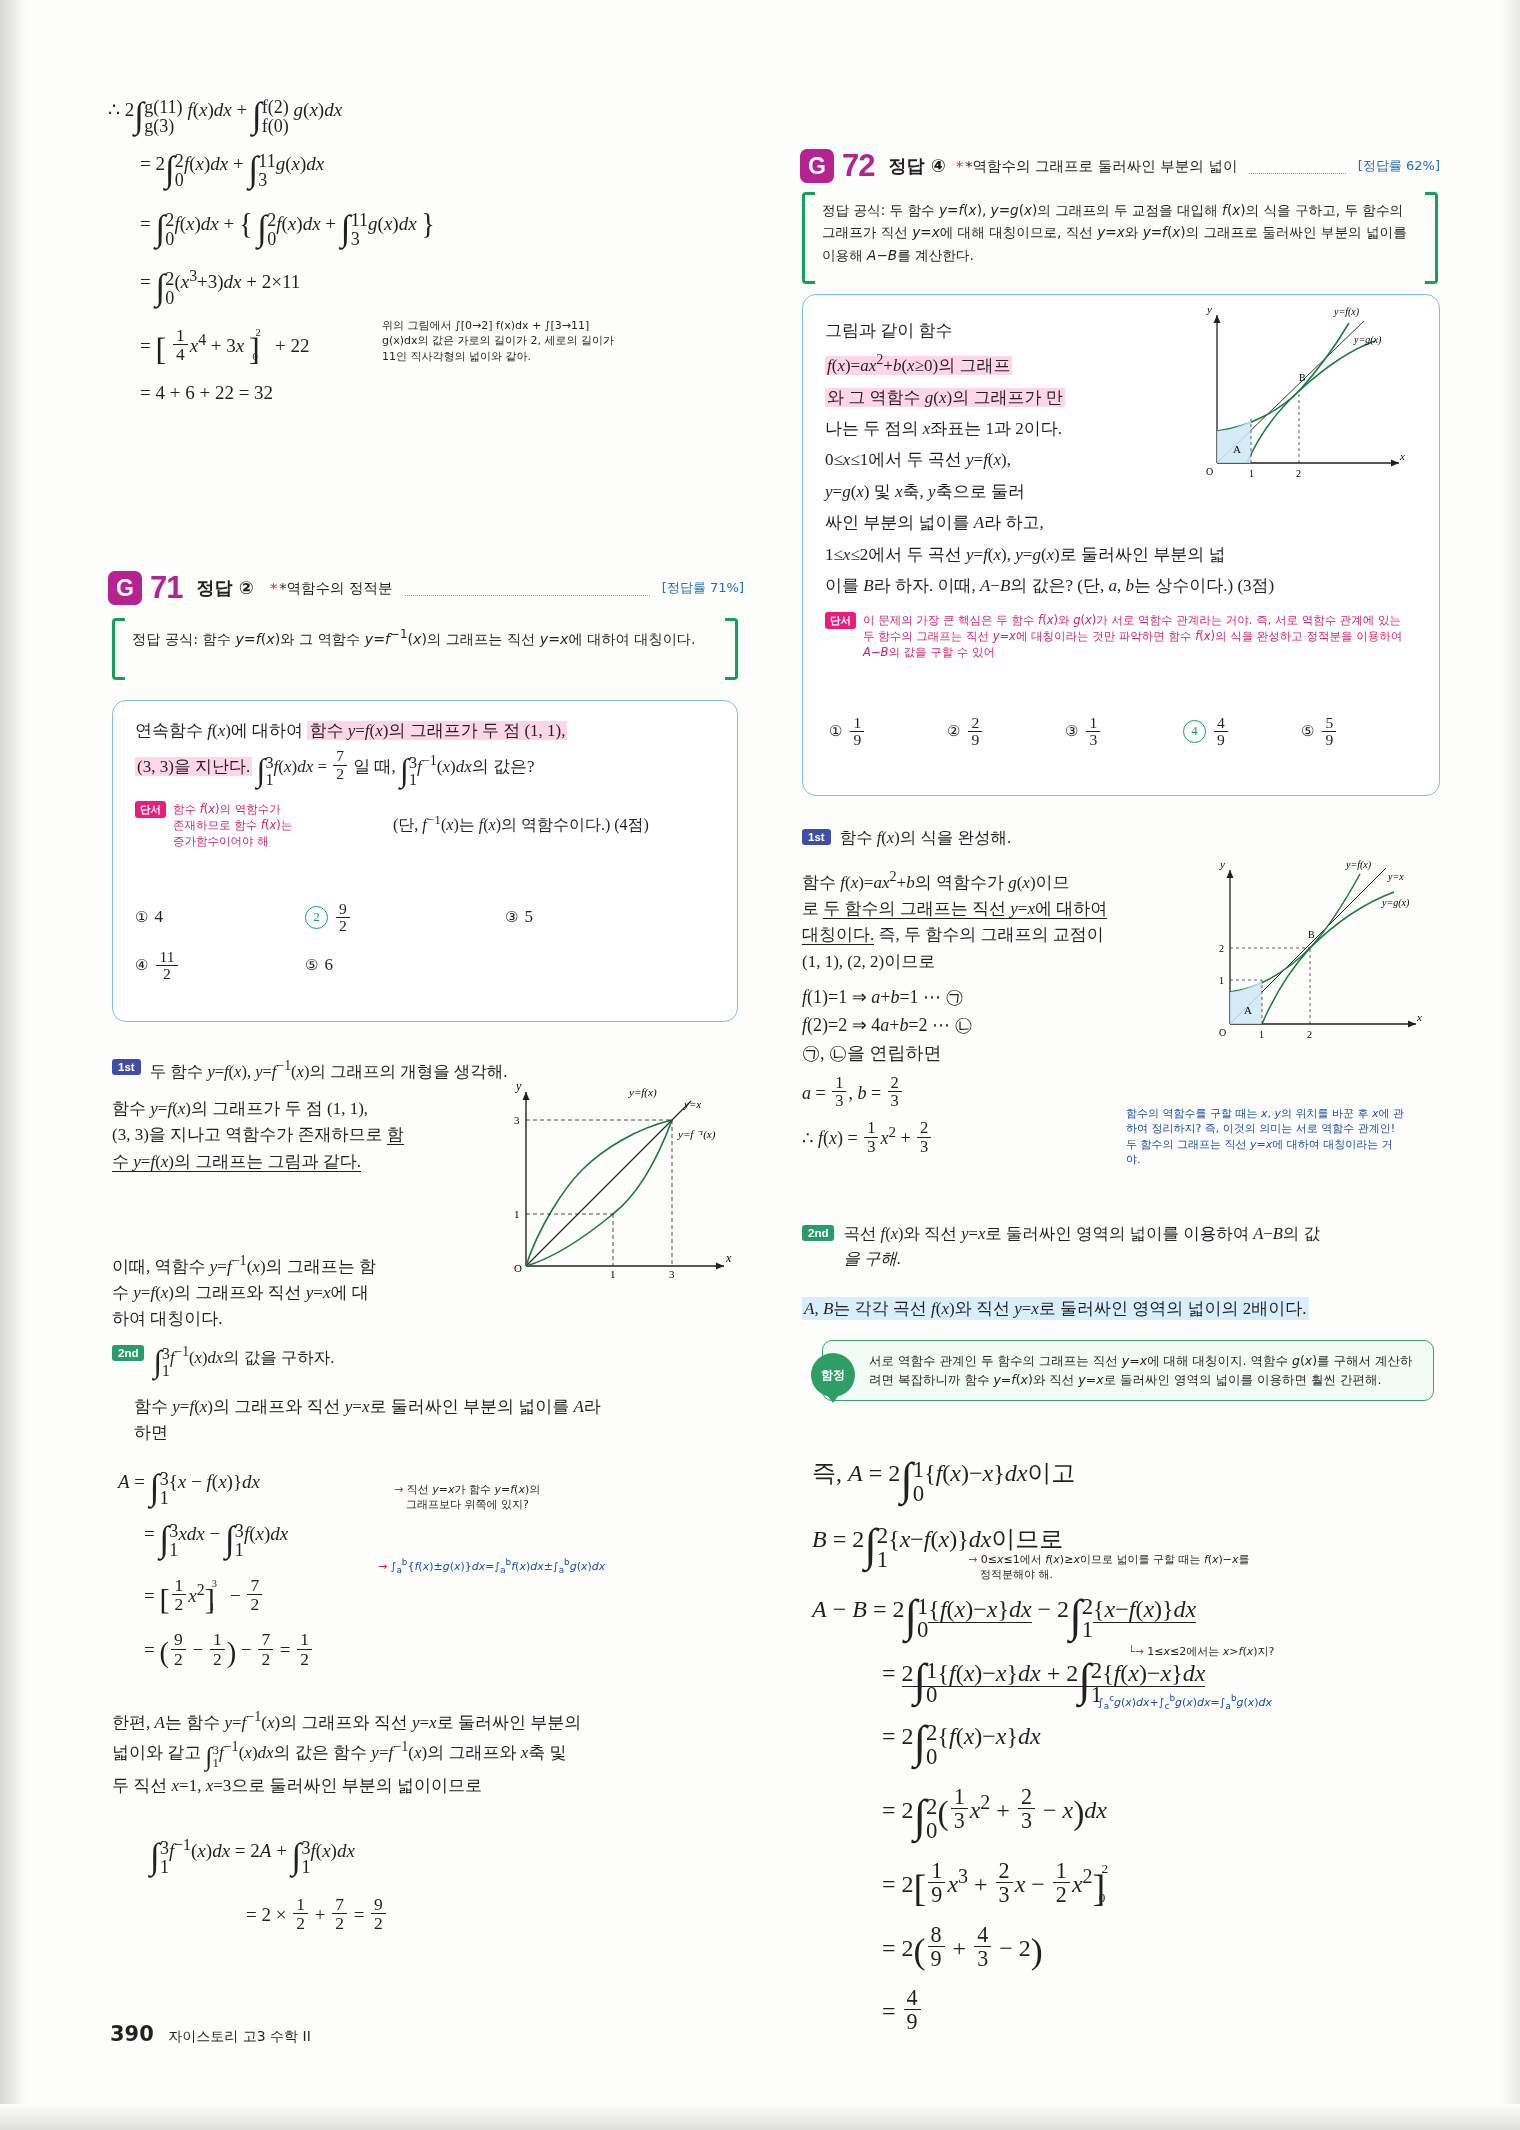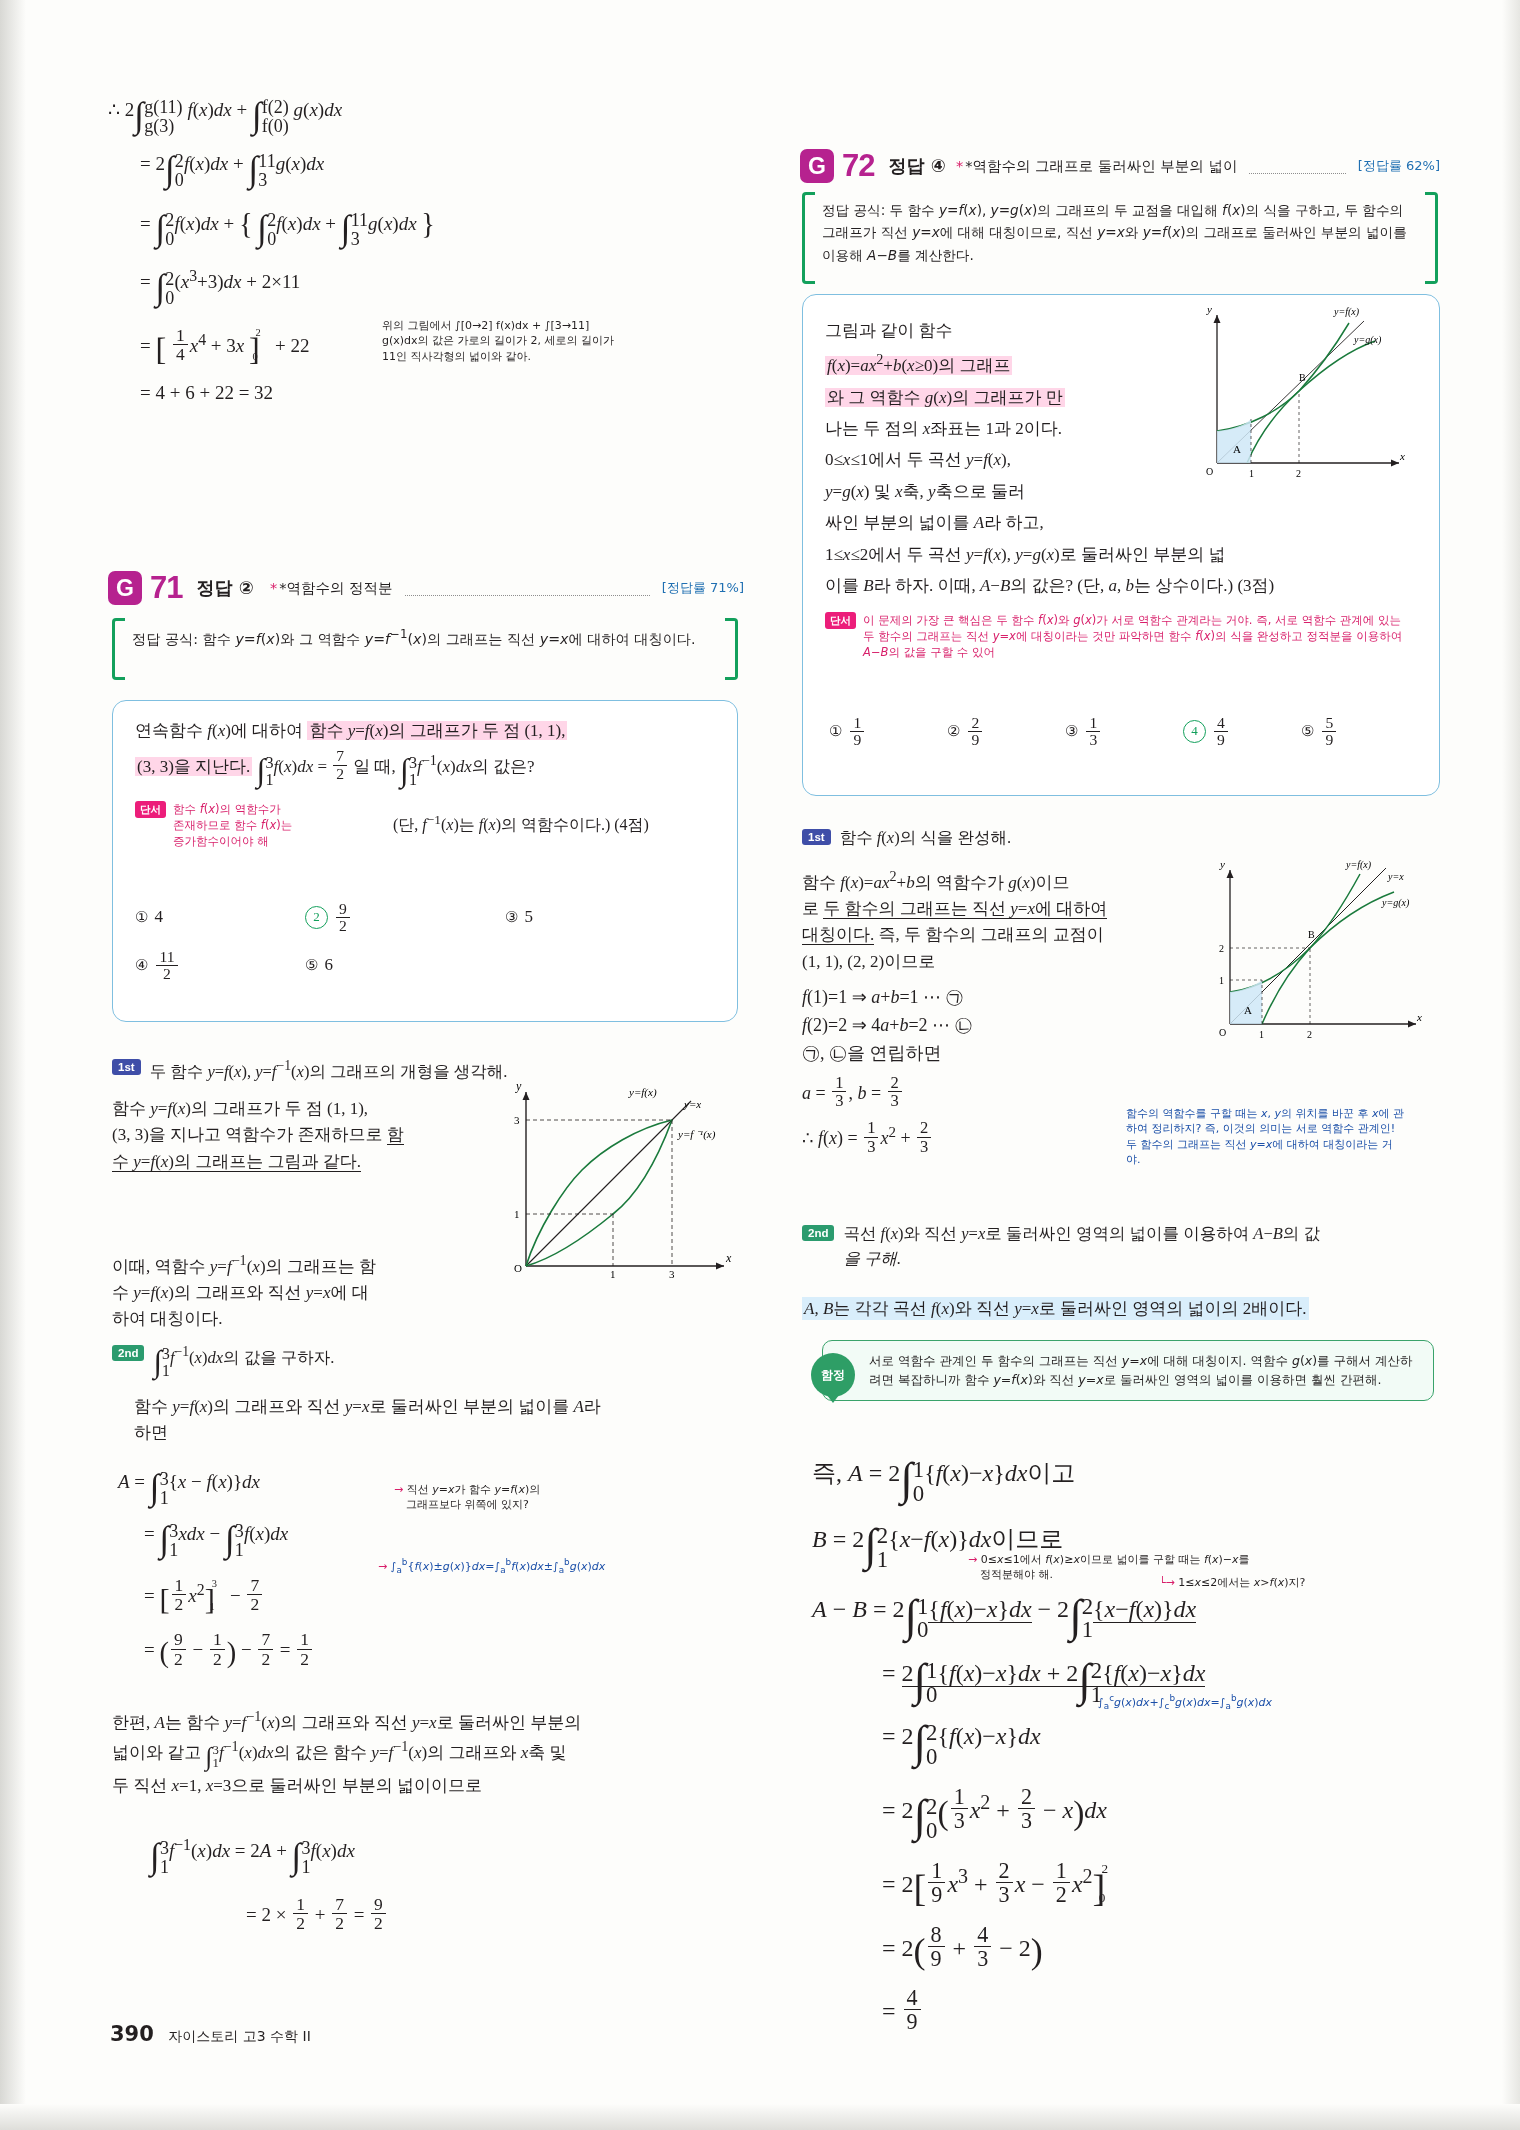--- a/index.html
+++ b/index.html
@@ -526,21 +526,21 @@
       = 2<span style="font-size:1.5em;vertical-align:-0.2em;">(</span><span class="frac ifrac"><span class="n">8</span><span class="d">9</span></span> + <span class="frac ifrac"><span class="n">4</span><span class="d">3</span></span> − 2<span style="font-size:1.5em;vertical-align:-0.2em;">)</span>
     </div>
     <div style="margin-left:70px;">
       = <span class="frac ifrac"><span class="n">4</span><span class="d">9</span></span>
     </div>
   </div>
 
   <div class="anno tiny" style="left:968px;top:1552px;width:330px;">
     <span style="color:#d81f6a;">→</span> 0≤<i>x</i>≤1에서 <i>f</i>(<i>x</i>)≥<i>x</i>이므로 넓이를 구할 때는 <i>f</i>(<i>x</i>)−<i>x</i>를<br><span style="margin-left:12px;display:inline-block;">정적분해야 해.</span>
   </div>
-  <div class="anno tiny" style="left:1128px;top:1575px;width:250px;margin-left:31px;">
+  <div class="anno tiny" style="left:1128px;top:1644px;width:250px;">
     <span style="color:#d81f6a;">└→</span> 1≤<i>x</i>≤2에서는 <i>x</i>&gt;<i>f</i>(<i>x</i>)지?
   </div>
   <div class="anno tiny blue" style="left:1098px;top:1692px;width:290px;">
     ∫<sub style="font-size:0.8em;">a</sub><sup style="font-size:0.8em;">c</sup><i>g</i>(<i>x</i>)<i>dx</i>+∫<sub style="font-size:0.8em;">c</sub><sup style="font-size:0.8em;">b</sup><i>g</i>(<i>x</i>)<i>dx</i>=∫<sub style="font-size:0.8em;">a</sub><sup style="font-size:0.8em;">b</sup><i>g</i>(<i>x</i>)<i>dx</i>
   </div>
 
   <div class="footer">
     <span class="pg">390</span>
     <span>자이스토리 고3 수학 II</span>
   </div>

